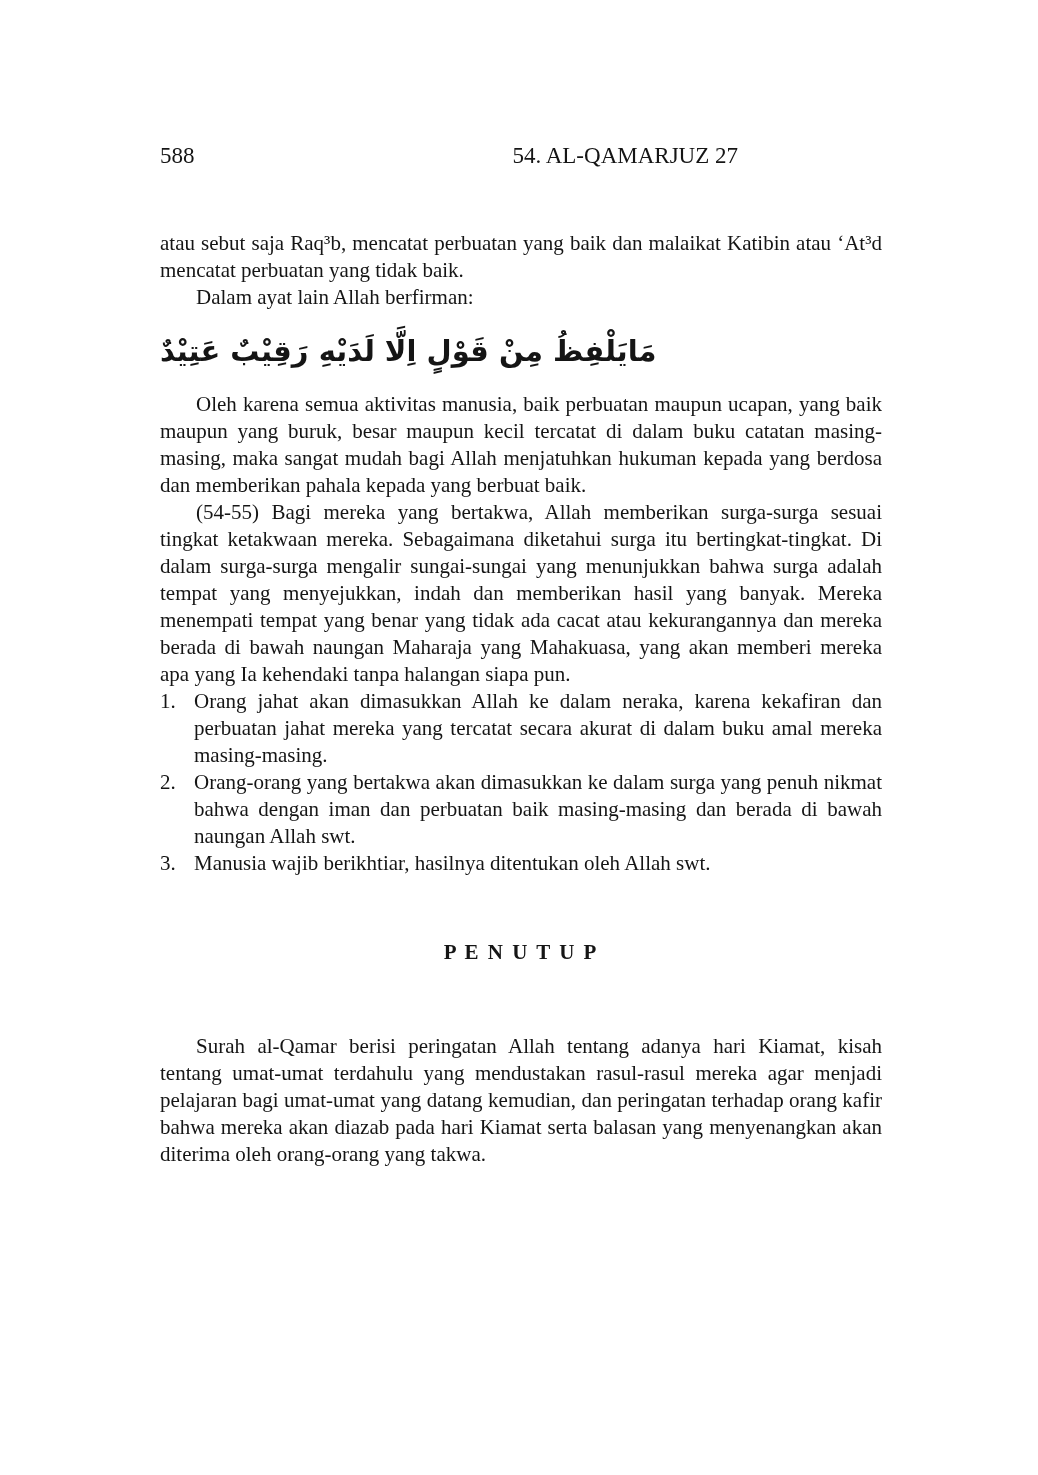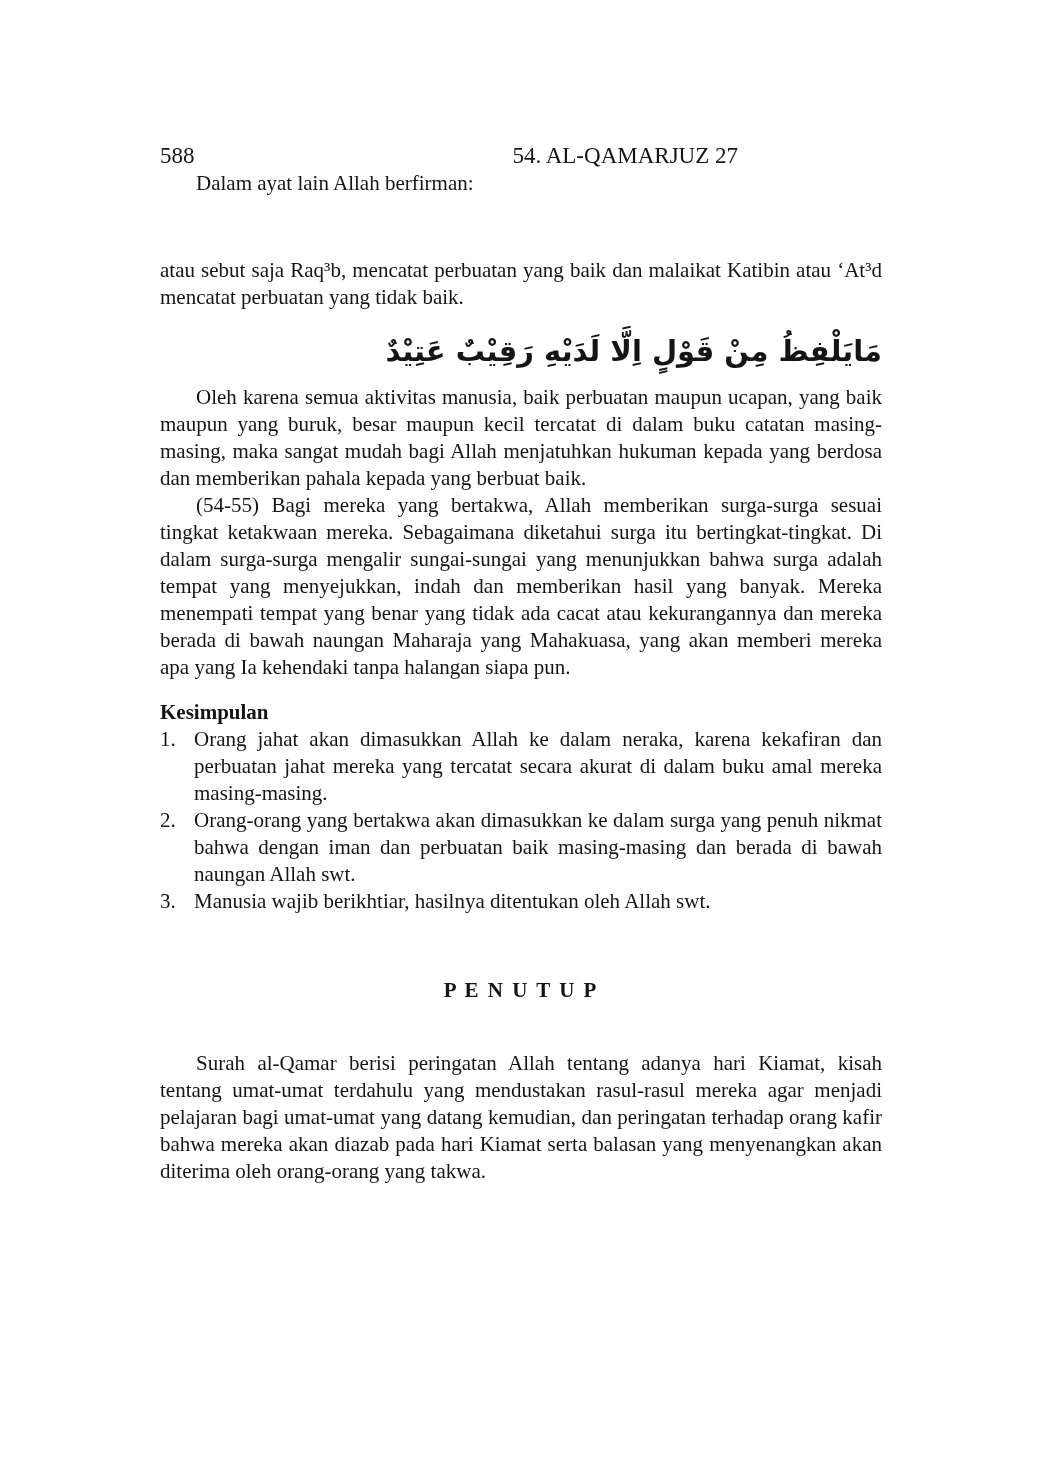--- a/index.html
+++ b/index.html
@@ -36,32 +36,32 @@
     margin: 0;
     font-size: 21px;
     line-height: 27px;
     text-align: justify;
   }
   .first-block { margin-top: 60px; }
   .indent { text-indent: 36px; }
 
   .arabic {
     margin-top: 12px;
-    text-align: right;
+    text-align: left;
     direction: rtl;
     font-family: "DejaVu Sans", sans-serif;
     font-size: 29px;
     line-height: 56px;
     font-weight: bold;
     letter-spacing: 0px;
   }
   .translation { margin-top: 16px; }
   .translation em { font-style: italic; }
 
-  .gap-top      { margin-top: 5px; }
+  .gap-top      { margin-top: 12px; }
 
   .section-heading {
     margin: 0;
     margin-top: 18px;
     font-size: 21px;
     line-height: 27px;
     font-weight: bold;
     text-align: left;
   }
   .list { margin-top: 0; }
@@ -80,46 +80,45 @@
   }
   .center-heading {
     margin: 0;
     margin-top: 62px;
     font-size: 21px;
     line-height: 27px;
     font-weight: bold;
     text-align: center;
     letter-spacing: 2px;
   }
-  .closing-para { margin-top: 46px; }
+  .closing-para { margin-top: 67px; }
 </style>
 </head>
 <body>
 
 <div class="page">
   <div class="content">
 
     <div class="header">
       <span class="h-left">588</span>
       <span class="h-center">54. AL-QAMAR</span>
       <span class="h-right">JUZ 27</span>
     </div>
 
+    <p class="body-text first-block">atau sebut saja Raq³b, mencatat perbuatan yang baik dan malaikat Katibin atau ‘At³d mencatat perbuatan yang tidak baik.</p>
+
     <p class="body-text indent">Dalam ayat lain Allah berfirman:</p>
-
-    <p class="body-text first-block">atau sebut saja Raq³b, mencatat perbuatan yang baik dan malaikat Katibin atau ‘At³d mencatat perbuatan yang tidak baik.</p>
 
     <div class="arabic" dir="rtl">مَايَلْفِظُ مِنْ قَوْلٍ اِلَّا لَدَيْهِ رَقِيْبٌ عَتِيْدٌ</div>
 
 
     <p class="body-text indent gap-top">Oleh karena semua aktivitas manusia, baik perbuatan maupun ucapan, yang baik maupun yang buruk, besar maupun kecil tercatat di dalam buku catatan masing-masing, maka sangat mudah bagi Allah menjatuhkan hukuman kepada yang berdosa dan memberikan pahala kepada yang berbuat baik.</p>
 
     <p class="body-text indent">(54-55) Bagi mereka yang bertakwa, Allah memberikan surga-surga sesuai tingkat ketakwaan mereka. Sebagaimana diketahui surga itu bertingkat-tingkat. Di dalam surga-surga mengalir sungai-sungai yang menunjukkan bahwa surga adalah tempat yang menyejukkan, indah dan memberikan hasil yang banyak. Mereka menempati tempat yang benar yang tidak ada cacat atau kekurangannya dan mereka berada di bawah naungan Maharaja yang Mahakuasa, yang akan memberi mereka apa yang Ia kehendaki tanpa halangan siapa pun.</p>
 
-    <p class="section-heading">Kesimpulan</p>
 
     <div class="list">
       <div class="list-item">
         <span class="num">1.</span>
         <span class="txt">Orang jahat akan dimasukkan Allah ke dalam neraka, karena kekafiran dan perbuatan jahat mereka yang tercatat secara akurat di dalam buku amal mereka masing-masing.</span>
       </div>
       <div class="list-item">
         <span class="num">2.</span>
         <span class="txt">Orang-orang yang bertakwa akan dimasukkan ke dalam surga yang penuh nikmat bahwa dengan iman dan perbuatan baik masing-masing dan berada di bawah naungan Allah swt.</span>
       </div>

